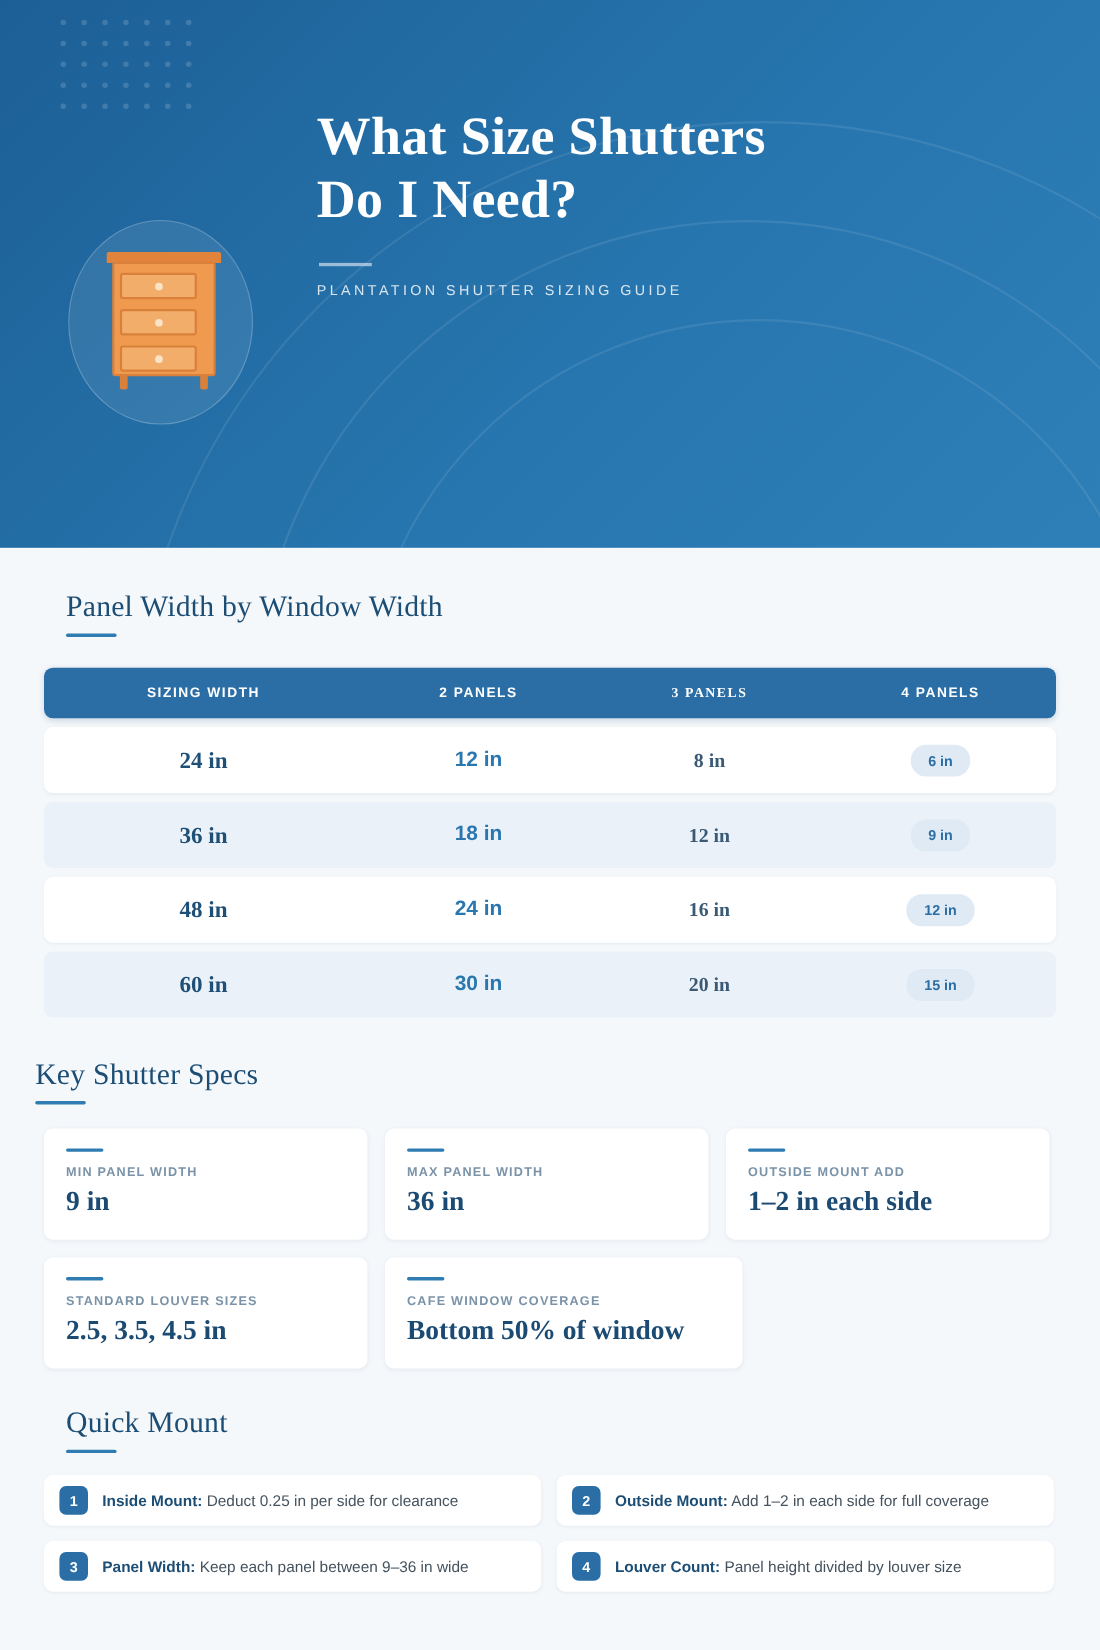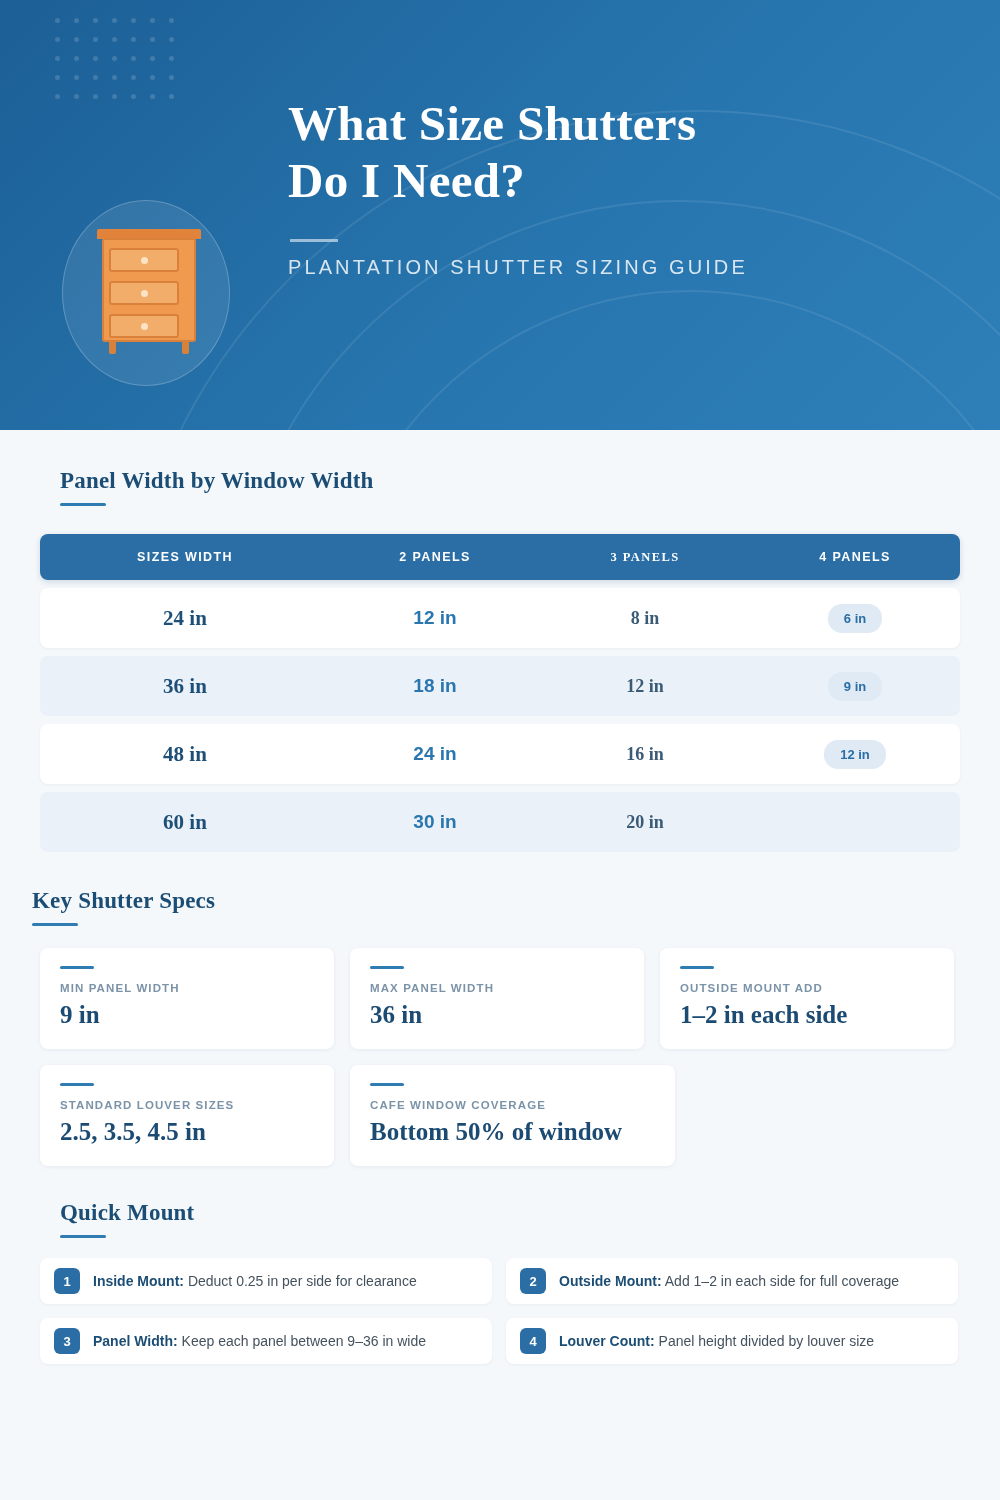--- a/index.html
+++ b/index.html
@@ -14,21 +14,21 @@
     position: relative;
     width: 1000px;
     height: 1500px;
     background: #f5f8fb;
   }
 
   
   .header {
     position: relative;
     width: 1000px;
-    height: 430px;
+    height: 498px;
     background: linear-gradient(135deg, #1c5f96 0%, #2775ae 55%, #2e7fb8 100%);
     overflow: hidden;
   }
   .hdr-arc {
     position: absolute;
     border: 2px solid rgba(255,255,255,0.09);
     border-radius: 50%;
   }
   .arc1 { width: 900px; height: 900px; left: 230px; top: 200px; }
   .arc2 { width: 720px; height: 720px; left: 330px; top: 290px; }
@@ -59,21 +59,21 @@
     color: #ffffff;
     letter-spacing: .3px;
   }
   .subtitle-rule {
     width: 48px;
     height: 3px;
     background: rgba(255,255,255,0.55);
     margin: 30px 0 14px 2px;
   }
   .subtitle {
-    font-size: 20px;
+    font-size: 13px;
     letter-spacing: 3.1px;
     color: rgba(255,255,255,0.82);
     font-weight: 400;
   }
   
   .medallion {
     position: absolute;
     left: 62px; top: 200px;
     width: 168px; height: 186px;
     border-radius: 50%;
@@ -121,22 +121,22 @@
     position: absolute; top: 112px;
     width: 7px; height: 13px;
     background: #d9813b; border-radius: 0 0 2px 2px;
   }
   .dresser .lgl { left: 12px; }
   .dresser .lgr { left: 85px; }
 
   
   .section-head {
     font-family: "Liberation Serif", serif;
-    font-weight: bold;
-    font-size: 23px;
+    font-weight: normal;
+    font-size: 27px;
     color: #1c4e75;
     letter-spacing: .2px;
   }
   .head-rule {
     width: 46px; height: 3px;
     background: #2f7cb3;
     margin-top: 9px;
     border-radius: 2px;
   }
 
@@ -352,21 +352,21 @@
     </div>
   </div>
 
   <div class="sec1">
     <div class="section-head">Panel Width by Window Width</div>
     <div class="head-rule"></div>
   </div>
 
   <div class="table">
     <div class="thead">
-      <div class="col1">SIZES WIDTH</div>
+      <div class="col1">SIZING WIDTH</div>
       <div class="col2">2 PANELS</div>
       <div class="col3">3 PANELS</div>
       <div class="col4">4 PANELS</div>
     </div>
 
     <div class="trow">
       <div class="col1 cell-win">24 in</div>
       <div class="col2 cell-2">12 in</div>
       <div class="col3 cell-3">8 in</div>
       <div class="col4"><span class="pill">6 in</span></div>
@@ -383,20 +383,21 @@
       <div class="col1 cell-win">48 in</div>
       <div class="col2 cell-2">24 in</div>
       <div class="col3 cell-3">16 in</div>
       <div class="col4"><span class="pill">12 in</span></div>
     </div>
 
     <div class="trow alt">
       <div class="col1 cell-win">60 in</div>
       <div class="col2 cell-2">30 in</div>
       <div class="col3 cell-3">20 in</div>
+      <div class="col4"><span class="pill">15 in</span></div>
     </div>
   </div>
 
   <div class="sec2">
     <div class="section-head">Key Shutter Specs</div>
     <div class="head-rule"></div>
   </div>
 
   <div class="specs">
     <div class="spec-card">

